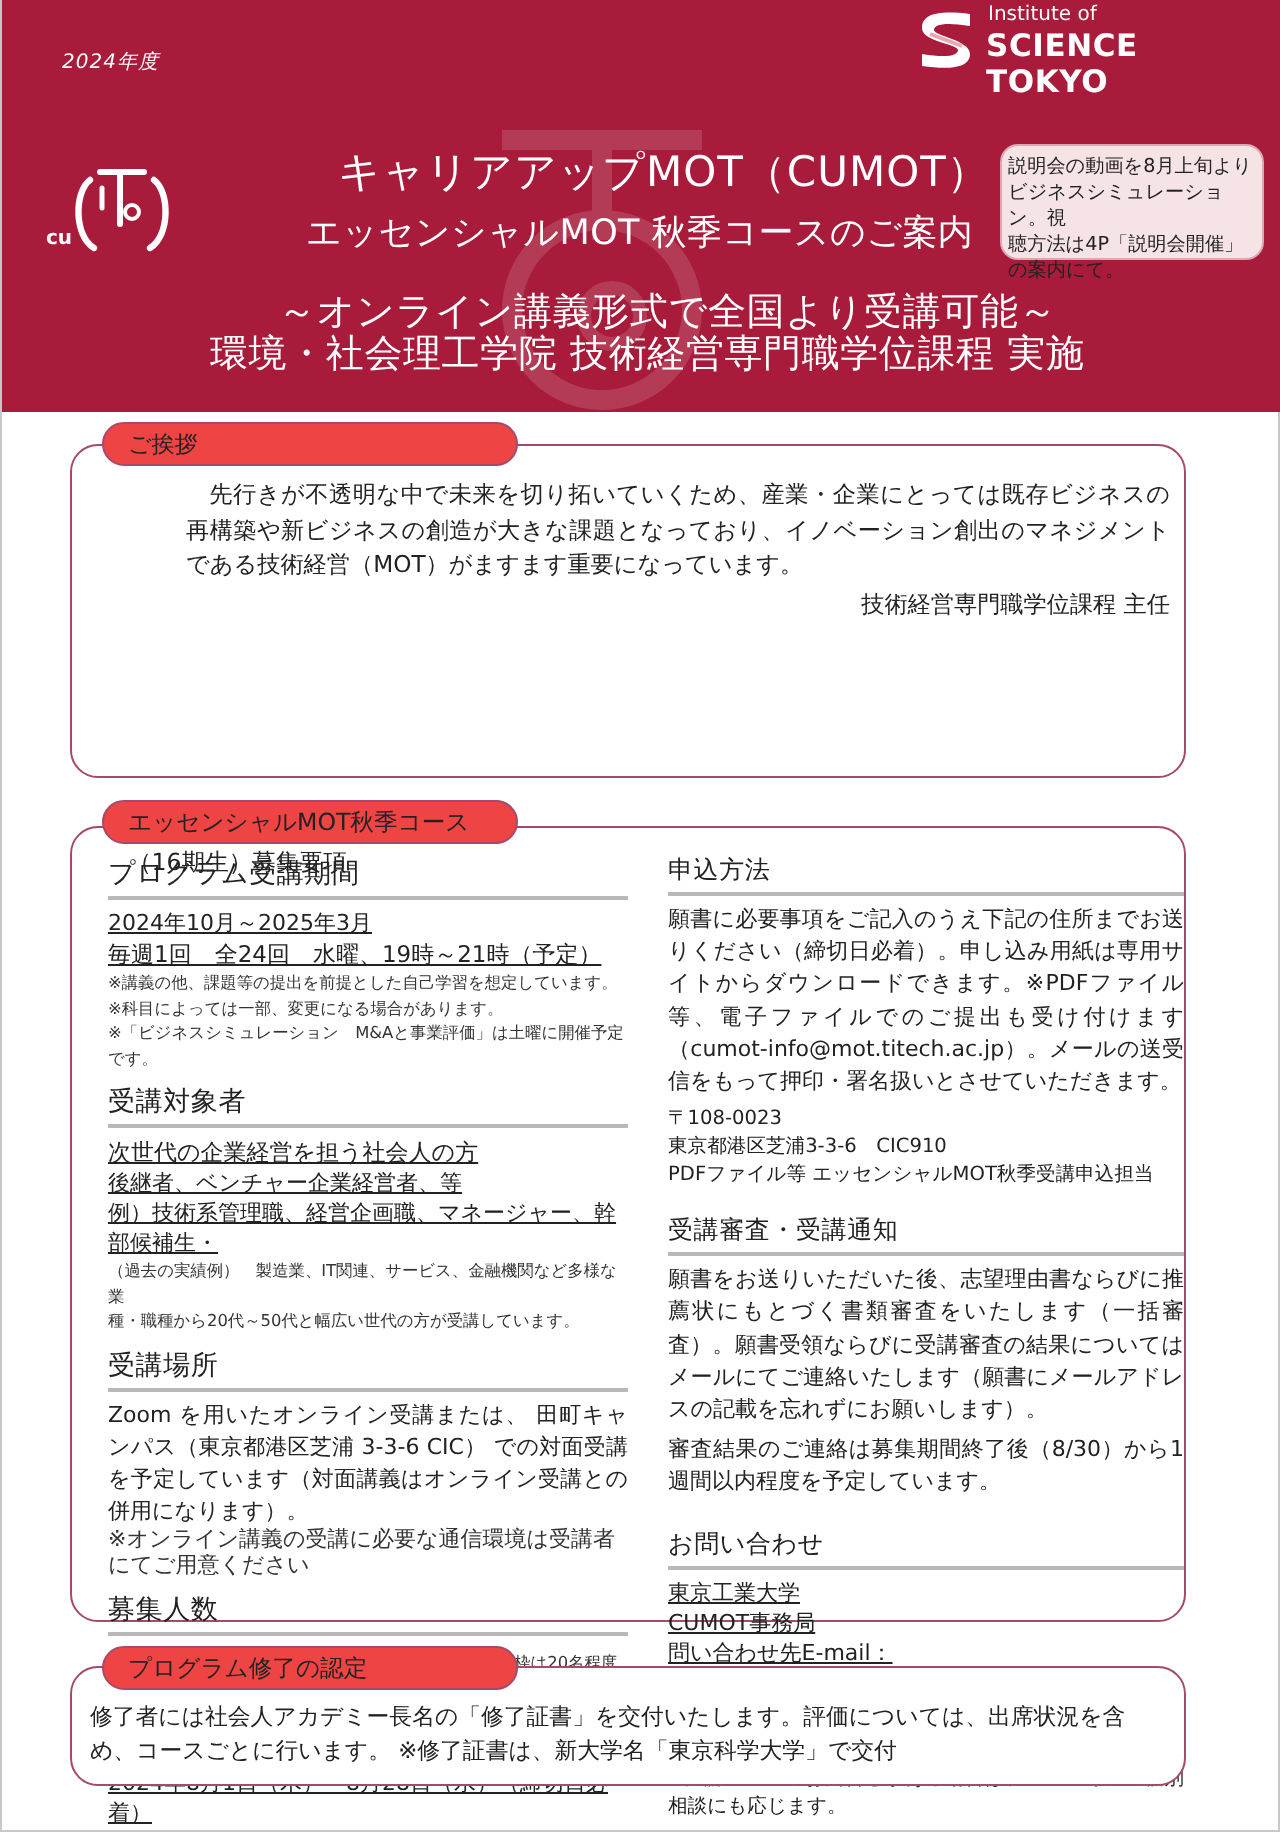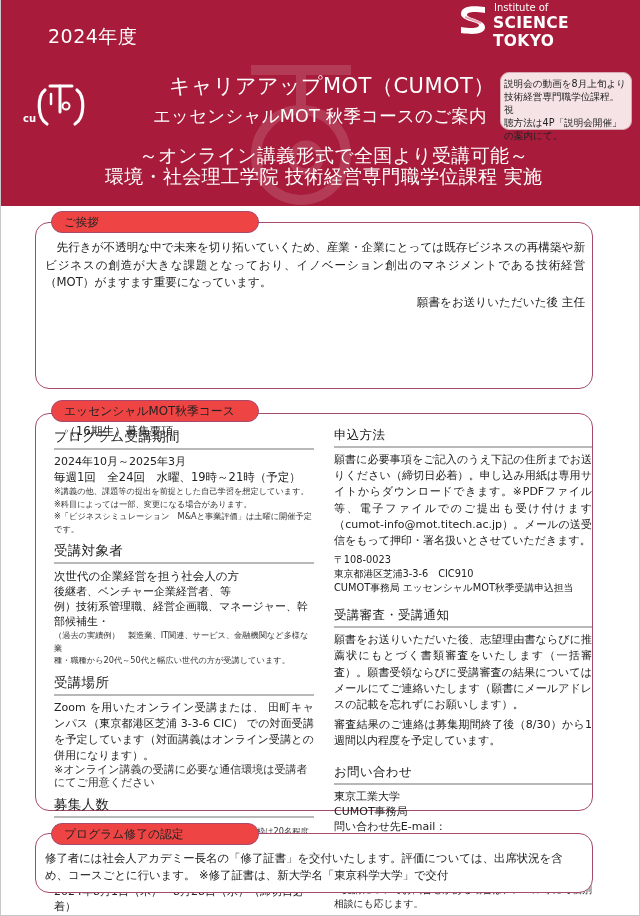--- a/index.html
+++ b/index.html
@@ -3,55 +3,55 @@
 <meta charset="utf-8">
 <style>
   * { box-sizing: border-box; margin: 0; padding: 0; }
   html, body { width: 640px; height: 916px; background: #ffffff; overflow: hidden; }
   body { font-family: "DejaVu Sans", "Liberation Sans", sans-serif; color: #1a1a1a; position: relative; }
   .page { position: absolute; left: 0; top: 0; width: 640px; height: 916px; border-right: 1px solid #c8c8c8; border-bottom: 1px solid #c8c8c8; border-left: 1px solid #c8c8c8; }
 
   
   .banner { position: absolute; left: 0; top: 0; width: 640px; height: 206px; background: #a81b3a; color: #fff; overflow: hidden; }
   .banner .watermark { position: absolute; left: 230px; top: 40px; width: 140px; height: 170px; opacity: 0.14; }
-  .year { position: absolute; left: 47px; top: 24px; font-size: 19px; letter-spacing: 0.5px; }
+  .year { position: absolute; left: 30px; top: 24px; font-size: 10px; letter-spacing: 0.5px; font-style: italic; }
   .cu-logo { position: absolute; left: 22px; top: 78px; width: 64px; height: 50px; }
   .st-logo { position: absolute; left: 458px; top: 0; width: 170px; height: 40px; }
   .st-logo .mark { position: absolute; left: 0; top: 4px; width: 28px; height: 32px; }
   .st-logo .inst { position: absolute; left: 35px; top: 2px; font-size: 10px; font-family: "DejaVu Sans", sans-serif; }
   .st-logo .name { position: absolute; left: 34px; top: 14px; font-size: 15.5px; font-weight: bold; letter-spacing: 0.3px; font-family: "DejaVu Sans", sans-serif; }
 
   .title1 { position: absolute; left: 0; width: 631px; top: 72px; text-align: left; padding-left: 168px; font-size: 21px; letter-spacing: 0.5px; }
   .title2 { position: absolute; left: 152px; top: 104px; font-size: 17.5px; letter-spacing: 0.2px; }
   .title3 { position: absolute; left: 138px; top: 143px; font-size: 19px; letter-spacing: 0.3px; }
   .title4 { position: absolute; left: 104px; top: 164px; font-size: 19px; letter-spacing: 0.3px; }
 
   .notice { position: absolute; left: 499px; top: 72px; width: 132px; height: 58px; background: #f6e3e5; color: #222; border: 1px solid #d9aab2; border-radius: 9px; font-size: 9.6px; line-height: 13px; text-align: left; padding: 4px 3px; }
 
   
   .box { position: absolute; border: 1.4px solid #a54a6c; border-radius: 14px; background: #fff; }
   .box-tab { position: absolute; height: 22px; border: 1.4px solid #a54a6c; border-radius: 12px; background: #ef4444; font-size: 11.5px; line-height: 20px; padding-left: 12px; color: #222; }
 
   .greet-box { left: 34px; top: 222px; width: 558px; height: 167px; }
   .greet-tab { left: 50px; top: 211px; width: 208px; }
   .greet-text { position: absolute; left: 44px; top: 239px; width: 540px; font-size: 11.6px; line-height: 17.5px; color: #222; }
-  .greet-text p { text-indent: 1em; text-align: justify; }
+  .greet-text p { text-indent: 1em; text-align: justify; margin-left: 48px; }
   .greet-text p + p { margin-top: 3px; }
   .greet-sign { text-align: right; margin-top: 2px; }
 
   .req-box { left: 34px; top: 413px; width: 558px; height: 398px; }
   .req-tab { left: 50px; top: 400px; width: 208px; font-size: 11.8px; }
 
   .col { position: absolute; width: 260px; font-size: 11px; color: #222; }
   .col-left { left: 53px; top: 428px; }
   .col-right { left: 333px; top: 427px; width: 258px; }
   .sec-h { font-size: 13.5px; padding-bottom: 2px; border-bottom: 2px solid #b8b8b8; margin-bottom: 4px; letter-spacing: 0.3px; }
   .sec-h.small { font-size: 12.5px; }
   .sec { margin-bottom: 7px; }
-  .line { font-size: 11px; line-height: 15px; }
+  .line { font-size: 11px; line-height: 15px; text-decoration: underline; }
   .line.big { font-size: 11.5px; line-height: 16px; }
   .note { font-size: 8.2px; line-height: 12.5px; color: #333; }
   .para { font-size: 11px; line-height: 16.2px; text-align: justify; }
   .gap { height: 4px; }
   .addr { font-size: 9.8px; line-height: 14px; margin-top: 4px; }
 
   .cert-box { left: 34px; top: 833px; width: 558px; height: 60px; }
   .cert-tab { left: 50px; top: 823px; width: 208px; font-size: 11.8px; }
   .cert-text { position: absolute; left: 44px; top: 850px; width: 540px; font-size: 11.4px; line-height: 17px; color: #222; }
 </style>
@@ -88,31 +88,31 @@
       <div class="name">SCIENCE TOKYO</div>
     </div>
 
     <div class="title1">キャリアアップMOT（CUMOT）</div>
     <div class="title2">エッセンシャルMOT 秋季コースのご案内</div>
     <div class="title3">～オンライン講義形式で全国より受講可能～</div>
     <div class="title4">環境・社会理工学院 技術経営専門職学位課程 実施</div>
 
     <div class="notice">
       <div>説明会の動画を8月上旬より</div>
-      <div>技術経営専門職学位課程。視</div>
+      <div>ビジネスシミュレーション。視</div>
       <div>聴方法は4P「説明会開催」</div>
       <div>の案内にて。</div>
     </div>
   </div>
 
   <div class="box greet-box"></div>
   <div class="box-tab greet-tab">ご挨拶</div>
   <div class="greet-text">
     <p>先行きが不透明な中で未来を切り拓いていくため、産業・企業にとっては既存ビジネスの再構築や新ビジネスの創造が大きな課題となっており、イノベーション創出のマネジメントである技術経営（MOT）がますます重要になっています。</p>
-    <div class="greet-sign">願書をお送りいただいた後 主任</div>
+    <div class="greet-sign">技術経営専門職学位課程 主任</div>
   </div>
 
   <div class="box req-box"></div>
   <div class="box-tab req-tab">エッセンシャルMOT秋季コース（16期生）募集要項</div>
 
   <div class="col col-left">
     <div class="sec">
       <div class="sec-h">プログラム受講期間</div>
       <div class="line">2024年10月～2025年3月</div>
       <div class="line big">毎週1回　全24回　水曜、19時～21時（予定）</div>
@@ -144,21 +144,21 @@
 
   </div>
 
   <div class="col col-right">
     <div class="sec">
       <div class="sec-h small">申込方法</div>
       <div class="para">願書に必要事項をご記入のうえ下記の住所までお送りください（締切日必着）。申し込み用紙は専用サイトからダウンロードできます。※PDFファイル等、電子ファイルでのご提出も受け付けます（cumot-info@mot.titech.ac.jp）。メールの送受信をもって押印・署名扱いとさせていただきます。</div>
       <div class="addr">
         <div>〒108-0023</div>
         <div>東京都港区芝浦3-3-6　CIC910</div>
-        <div>CUMOT事務局 エッセンシャルMOT秋季受講申込担当</div>
+        <div>PDFファイル等 エッセンシャルMOT秋季受講申込担当</div>
       </div>
     </div>
     <div class="sec" style="margin-top:12px">
       <div class="sec-h small">受講審査・受講通知</div>
       <div class="para">願書をお送りいただいた後、志望理由書ならびに推薦状にもとづく書類審査をいたします（一括審査）。願書受領ならびに受講審査の結果についてはメールにてご連絡いたします（願書にメールアドレスの記載を忘れずにお願いします）。</div>
       <div class="gap"></div>
       <div class="para">審査結果のご連絡は募集期間終了後（8/30）から1週間以内程度を予定しています。</div>
     </div>
     <div class="sec" style="margin-top:14px">
       <div class="sec-h small">お問い合わせ</div>

